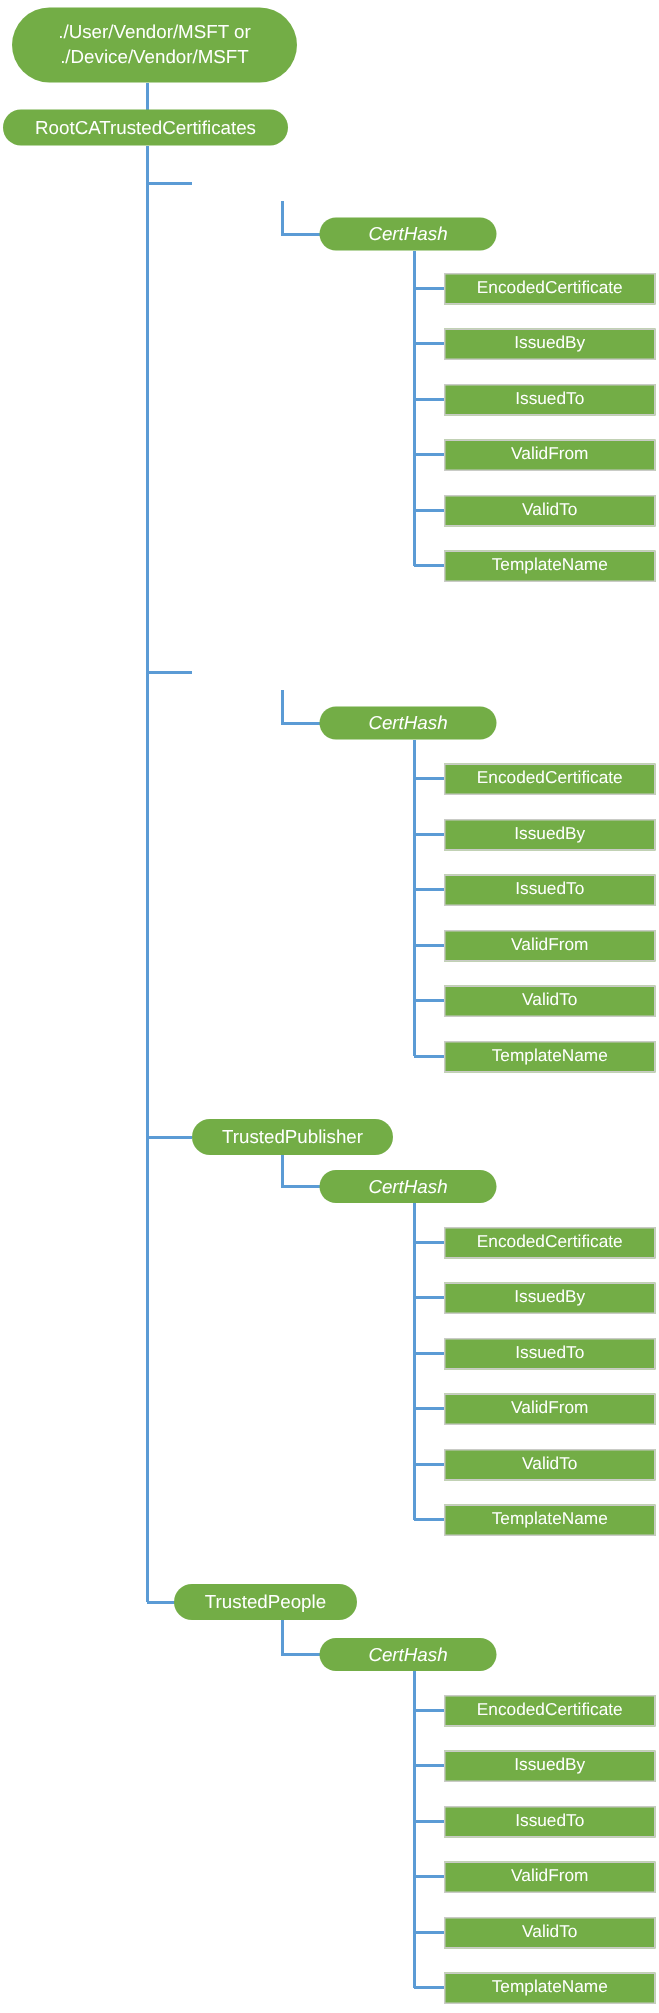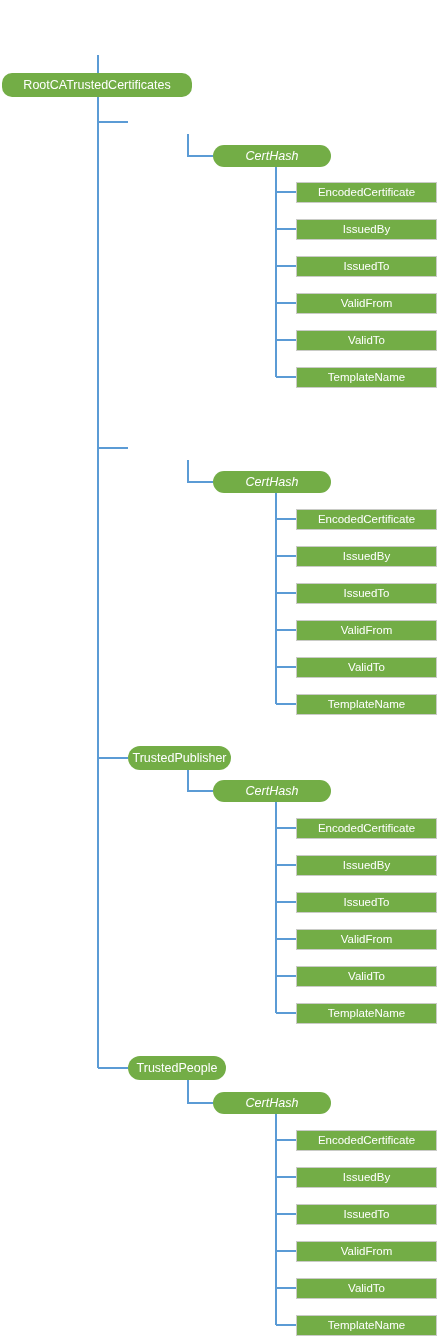--- a/index.html
+++ b/index.html
@@ -109,52 +109,54 @@
       <path d="M276,1114 L276,1325"></path>
       <path d="M276,1140 L297,1140"></path>
       <path d="M276,1177 L297,1177"></path>
       <path d="M276,1214 L297,1214"></path>
       <path d="M276,1251 L297,1251"></path>
       <path d="M276,1288 L297,1288"></path>
       <path d="M276,1325 L297,1325"></path>
     </g>
   </svg>
 
+  <div class="node root-node" style="left:8px; top:5px; width:190px; height:50px;">./User/Vendor/MSFT or
+./Device/Vendor/MSFT</div>
 
-  <div class="node rounded" style="left:2px; top:73px; width:190px; height:24px;border-radius:10px;">RootCATrustedCertificates</div>
+  <div class="node rounded" style="left:2px; top:73px; width:190px; height:24px;">RootCATrustedCertificates</div>
 
   <div class="node rounded italic" style="left:213px; top:145px; width:118px; height:22px;">CertHash</div>
 
   <div class="node leaf" style="left:296px; top:182px; width:141px; height:21px;">EncodedCertificate</div>
   <div class="node leaf" style="left:296px; top:219px; width:141px; height:21px;">IssuedBy</div>
   <div class="node leaf" style="left:296px; top:256px; width:141px; height:21px;">IssuedTo</div>
   <div class="node leaf" style="left:296px; top:293px; width:141px; height:21px;">ValidFrom</div>
   <div class="node leaf" style="left:296px; top:330px; width:141px; height:21px;">ValidTo</div>
   <div class="node leaf" style="left:296px; top:367px; width:141px; height:21px;">TemplateName</div>
 
   <div class="node rounded italic" style="left:213px; top:471px; width:118px; height:22px;">CertHash</div>
 
   <div class="node leaf" style="left:296px; top:509px; width:141px; height:21px;">EncodedCertificate</div>
   <div class="node leaf" style="left:296px; top:546px; width:141px; height:21px;">IssuedBy</div>
   <div class="node leaf" style="left:296px; top:583px; width:141px; height:21px;">IssuedTo</div>
   <div class="node leaf" style="left:296px; top:620px; width:141px; height:21px;">ValidFrom</div>
   <div class="node leaf" style="left:296px; top:657px; width:141px; height:21px;">ValidTo</div>
   <div class="node leaf" style="left:296px; top:694px; width:141px; height:21px;">TemplateName</div>
 
-  <div class="node rounded" style="left:128px; top:746px; width:103px; height:24px;">TrustedPublisher</div>
+  <div class="node rounded" style="left:128px; top:746px; width:134px; height:24px;">TrustedPublisher</div>
   <div class="node rounded italic" style="left:213px; top:780px; width:118px; height:22px;">CertHash</div>
 
   <div class="node leaf" style="left:296px; top:818px; width:141px; height:21px;">EncodedCertificate</div>
   <div class="node leaf" style="left:296px; top:855px; width:141px; height:21px;">IssuedBy</div>
   <div class="node leaf" style="left:296px; top:892px; width:141px; height:21px;">IssuedTo</div>
   <div class="node leaf" style="left:296px; top:929px; width:141px; height:21px;">ValidFrom</div>
   <div class="node leaf" style="left:296px; top:966px; width:141px; height:21px;">ValidTo</div>
   <div class="node leaf" style="left:296px; top:1003px; width:141px; height:21px;">TemplateName</div>
 
-  <div class="node rounded" style="left:128px; top:1056px; width:98px; height:24px;">TrustedPeople</div>
+  <div class="node rounded" style="left:116px; top:1056px; width:122px; height:24px;">TrustedPeople</div>
   <div class="node rounded italic" style="left:213px; top:1092px; width:118px; height:22px;">CertHash</div>
 
   <div class="node leaf" style="left:296px; top:1130px; width:141px; height:21px;">EncodedCertificate</div>
   <div class="node leaf" style="left:296px; top:1167px; width:141px; height:21px;">IssuedBy</div>
   <div class="node leaf" style="left:296px; top:1204px; width:141px; height:21px;">IssuedTo</div>
   <div class="node leaf" style="left:296px; top:1241px; width:141px; height:21px;">ValidFrom</div>
   <div class="node leaf" style="left:296px; top:1278px; width:141px; height:21px;">ValidTo</div>
   <div class="node leaf" style="left:296px; top:1315px; width:141px; height:21px;">TemplateName</div>
 
 </div>

